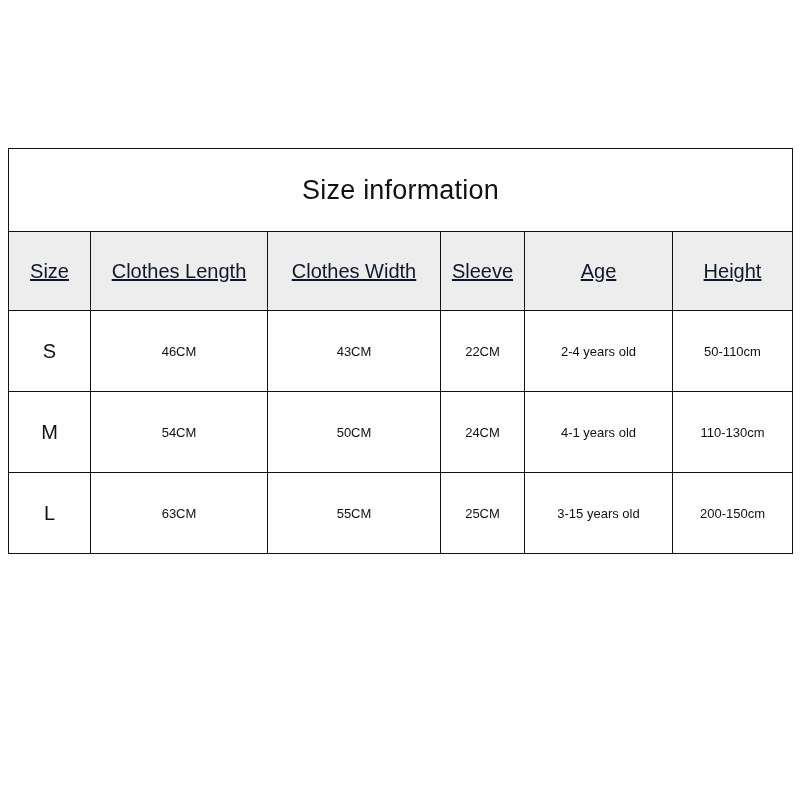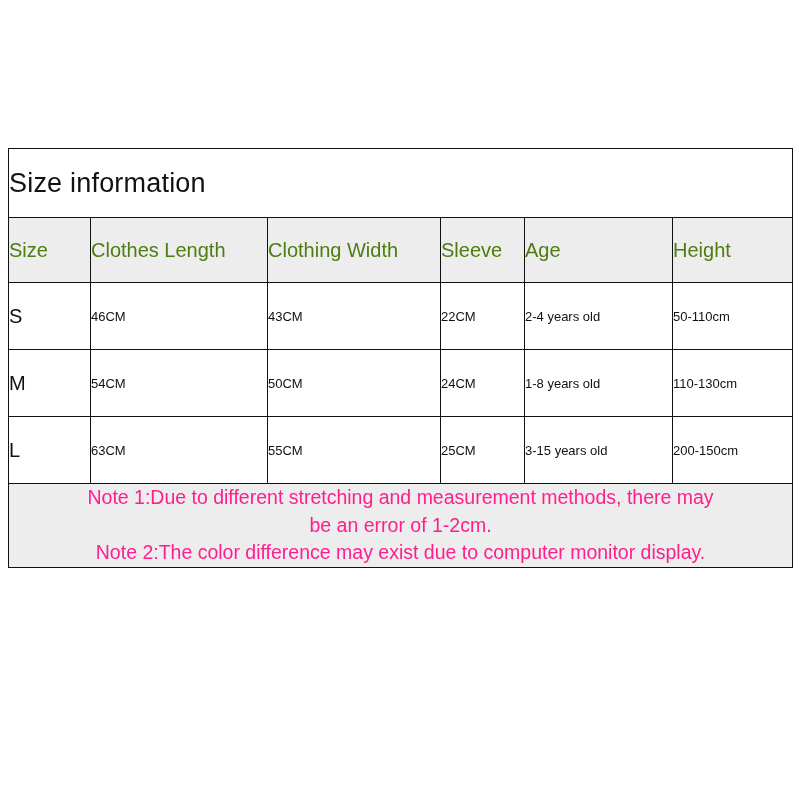--- a/index.html
+++ b/index.html
@@ -24,40 +24,42 @@
     top: 148px;
     width: 784px;
     border: 1px solid #111111;
     border-collapse: collapse;
     background: #ffffff;
     table-layout: fixed;
   }
 
   #size-chart td, #size-chart th {
     border: 1px solid #111111;
-    padding: 0;
+    padding: 7px;
+    text-align: center;
     vertical-align: middle;
     font-weight: normal;
     margin-top: 22px;
   }
 
   .title-cell {
     height: 68px;
     font-size: 27px;
     font-weight: bold;
     color: #111111;
     letter-spacing: 0.2px;
   }
 
   .header-row td {
     height: 64px;
     background: #ededed;
-    color: #4d7c0f;
+    color: #0f172a;
     font-size: 20px;
     font-weight: bold;
+    text-decoration: underline;
   }
 
   .header-row td.size-head {
     font-size: 20px;
   }
 
   .body-row td {
     height: 66px;
     font-size: 13px;
     color: #111111;
@@ -97,56 +99,49 @@
       <col style="width:120px">
     </colgroup>
     <tbody>
       <tr>
         <td class="title-cell" colspan="6">Size information</td>
       </tr>
 
       <tr class="header-row">
         <td class="size-head">Size</td>
         <td>Clothes Length</td>
-        <td>Clothing Width</td>
+        <td>Clothes Width</td>
         <td>Sleeve</td>
         <td>Age</td>
         <td>Height</td>
       </tr>
 
       <tr class="body-row">
         <td class="size-col">S</td>
         <td>46CM</td>
         <td>43CM</td>
         <td>22CM</td>
         <td>2-4 years old</td>
         <td>50-110cm</td>
       </tr>
 
       <tr class="body-row">
         <td class="size-col">M</td>
         <td>54CM</td>
         <td>50CM</td>
         <td>24CM</td>
-        <td>1-8 years old</td>
+        <td>4-1 years old</td>
         <td>110-130cm</td>
       </tr>
 
       <tr class="body-row">
         <td class="size-col">L</td>
         <td>63CM</td>
         <td>55CM</td>
         <td>25CM</td>
         <td>3-15 years old</td>
         <td>200-150cm</td>
       </tr>
 
-      <tr>
-        <td class="notes-cell" colspan="6">
-          <p>Note 1:Due to different stretching and measurement methods, there may</p>
-          <p>be an error of 1-2cm.</p>
-          <p>Note 2:The color difference may exist due to computer monitor display.</p>
-        </td>
-      </tr>
     </tbody>
   </table>
 
 </div>
 
 </body></html>

